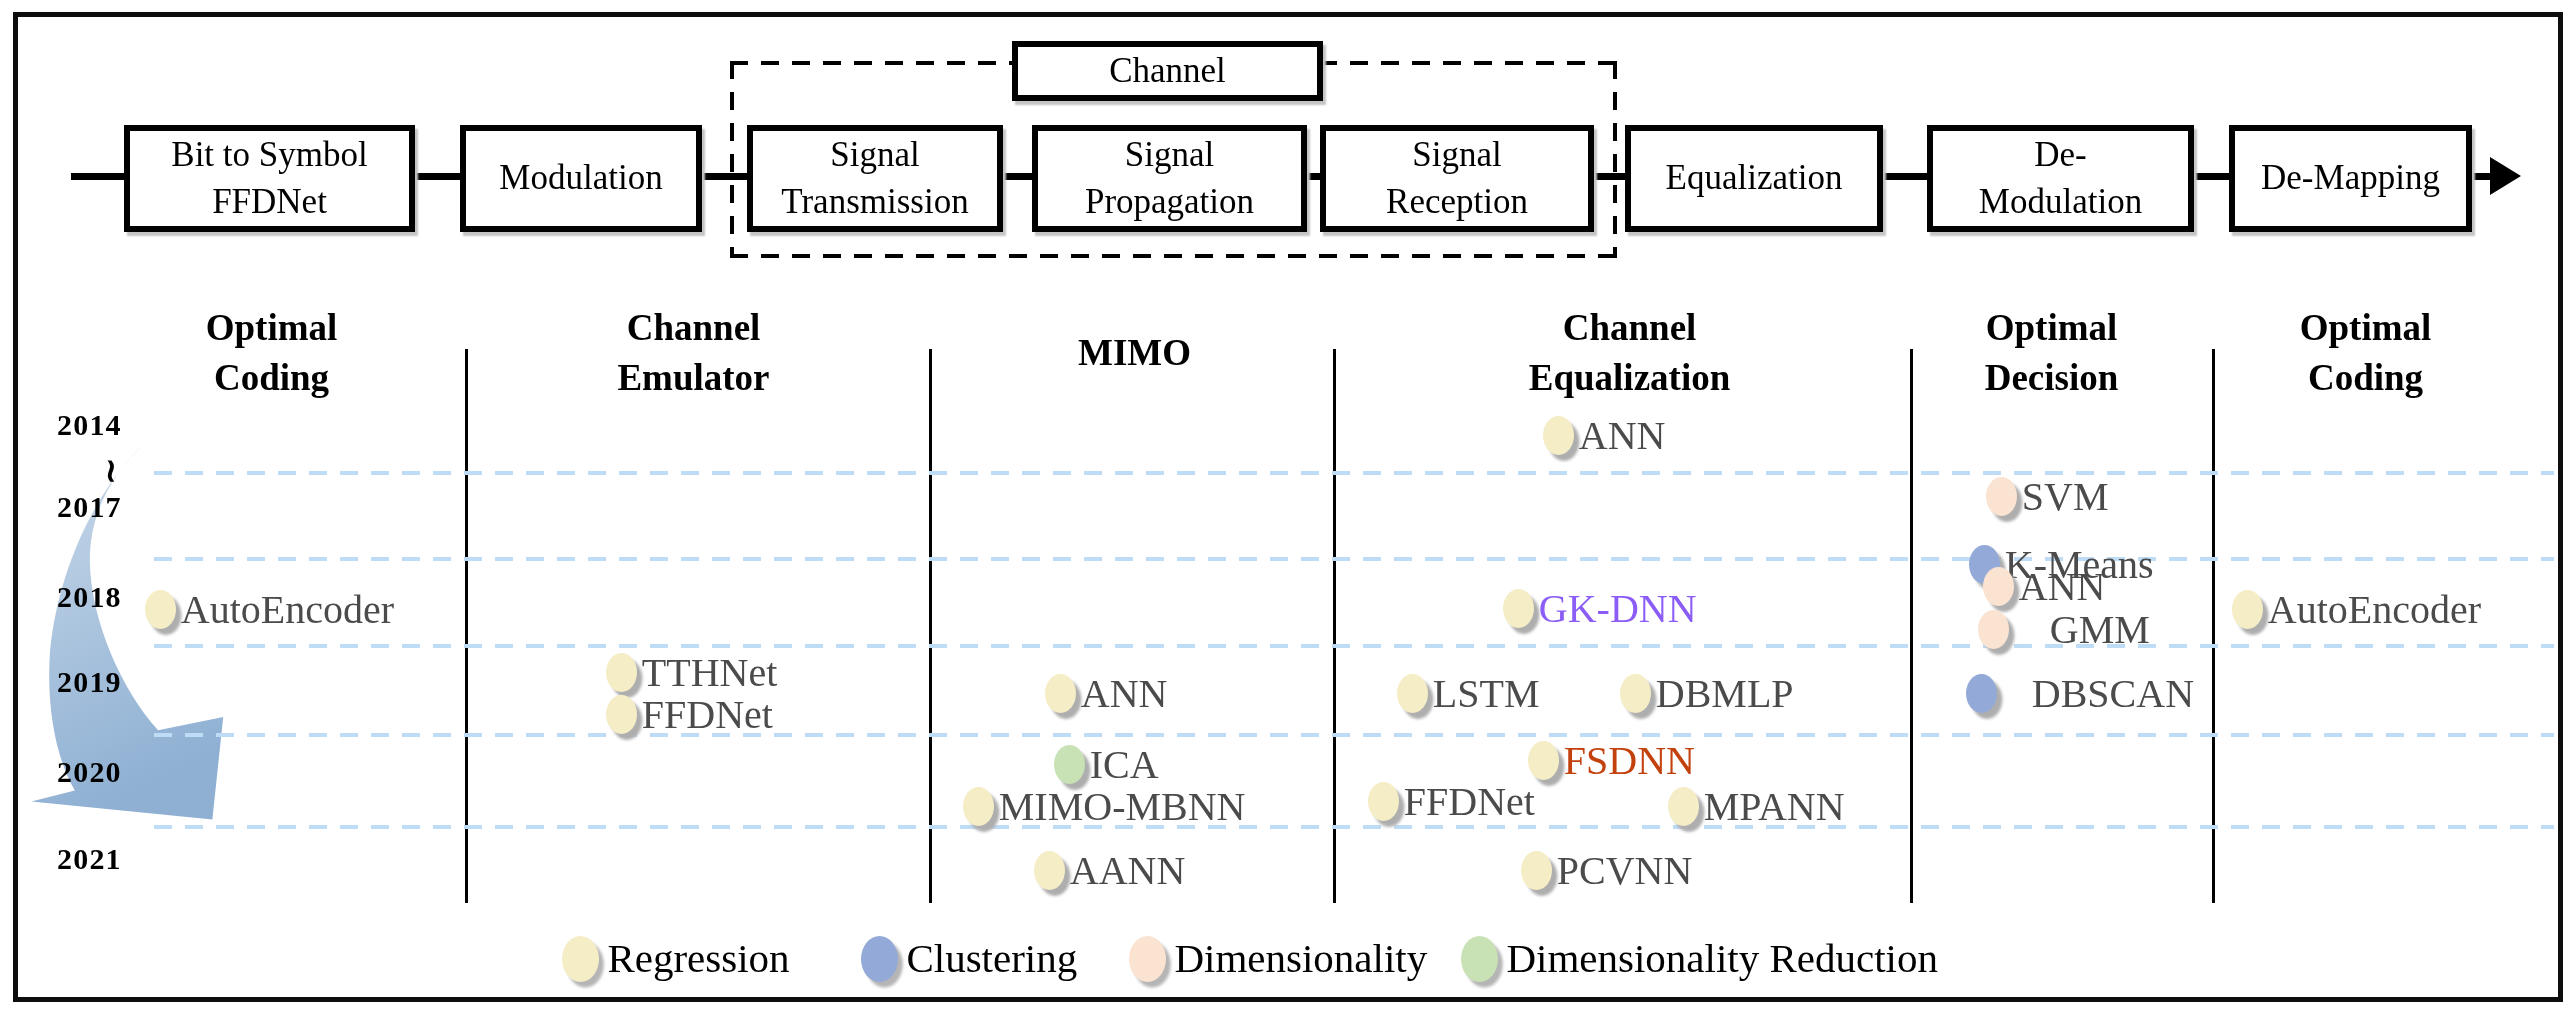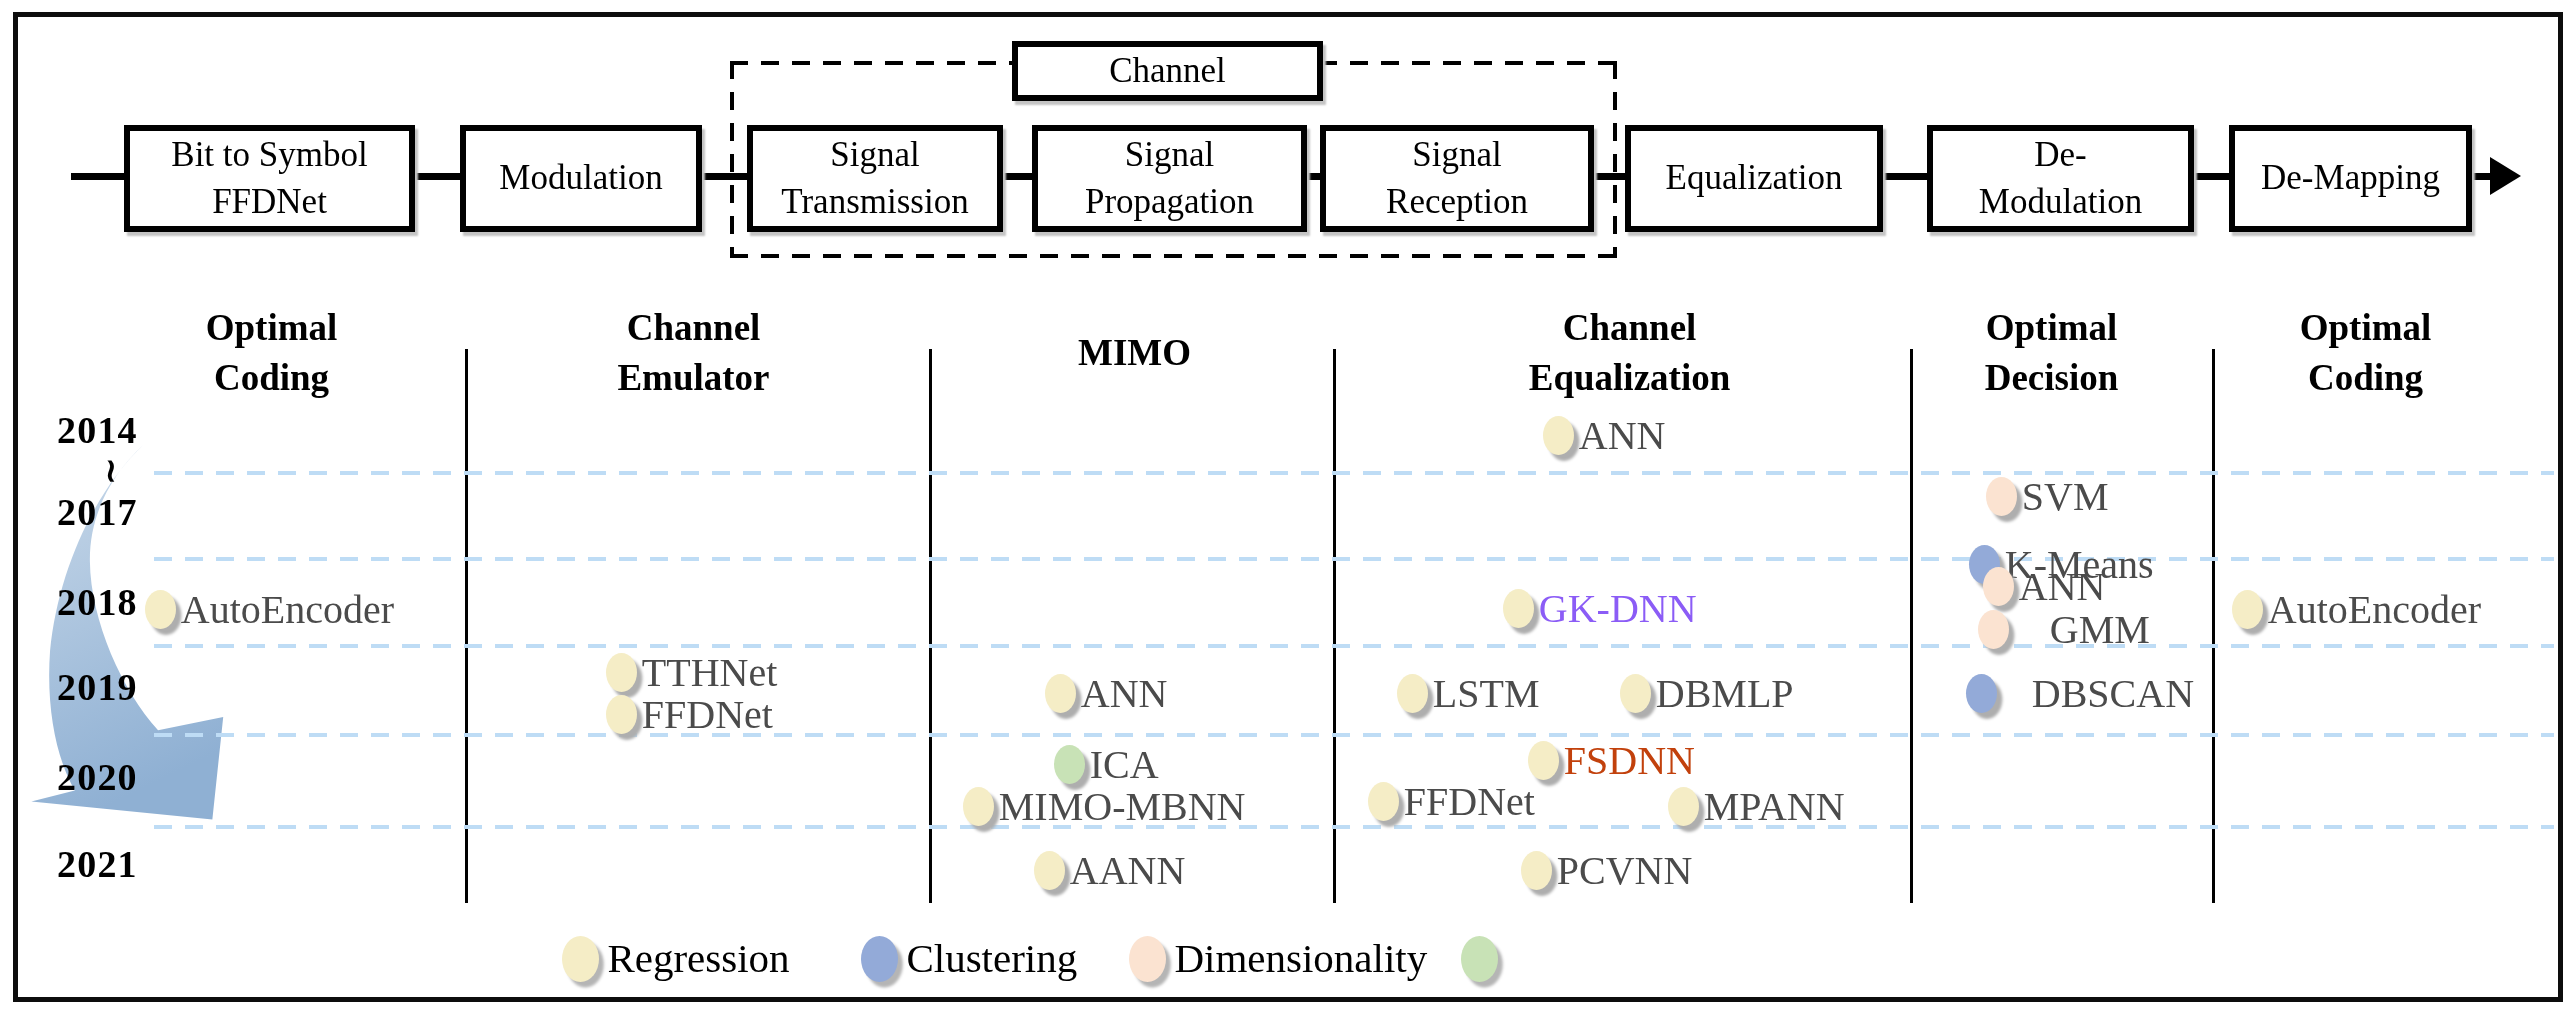--- a/index.html
+++ b/index.html
@@ -17,21 +17,21 @@
         box-shadow:3px 3.6px 1.8px #c4c4c4;}
   .pbox span{white-space:nowrap;}
   #channel-box{z-index:4;}
   .dashedge{position:absolute;z-index:2;}
   
   .colhead{position:absolute;width:483px;height:106px;display:flex;flex-direction:column;
            justify-content:center;align-items:center;font-weight:bold;font-size:37px;
            line-height:1.35;color:#000;z-index:3;text-align:center;}
   .divider{position:absolute;width:3px;background:#000;z-index:1;}
   
-  .year{position:absolute;font-weight:bold;font-size:38px;color:#000;z-index:3;
+  .year{position:absolute;font-weight:bold;font-size:30px;color:#000;z-index:3;
         letter-spacing:1.2px;white-space:nowrap;}
   #tilde{position:absolute;left:98px;top:451px;font-size:34px;color:#000;z-index:3;
          font-family:"DejaVu Sans",sans-serif;transform:rotate(90deg);font-weight:bold;}
   .gridline{position:absolute;height:4.2px;z-index:1;}
   
   .method{position:absolute;display:flex;align-items:center;z-index:3;height:43px;}
   .dot{width:31px;height:39px;border-radius:50%;flex:0 0 auto;
        box-shadow:5.4px 6px 3px #aeaeae;}
   .mlabel{margin-left:4.8px;font-size:40px;color:#4b4b4b;white-space:nowrap;line-height:1;}
   
@@ -252,16 +252,17 @@
       <div class="legend-item" style="left: 861px; top: 933px;">
         <div class="legend-dot" style="background: rgb(147, 170, 216);"></div>
         <span class="legend-label">Clustering</span>
       </div>
       <div class="legend-item" style="left: 1129px; top: 933px;">
         <div class="legend-dot" style="background: rgb(251, 227, 209);"></div>
         <span class="legend-label">Dimensionality</span>
       </div>
       <div class="legend-item" style="left: 1461px; top: 933px;">
         <div class="legend-dot" style="background: rgb(200, 226, 182);"></div>
+        <span class="legend-label">Dimensionality Reduction</span>
       </div>
     </div>
 </div>
 
 
 </body></html>

